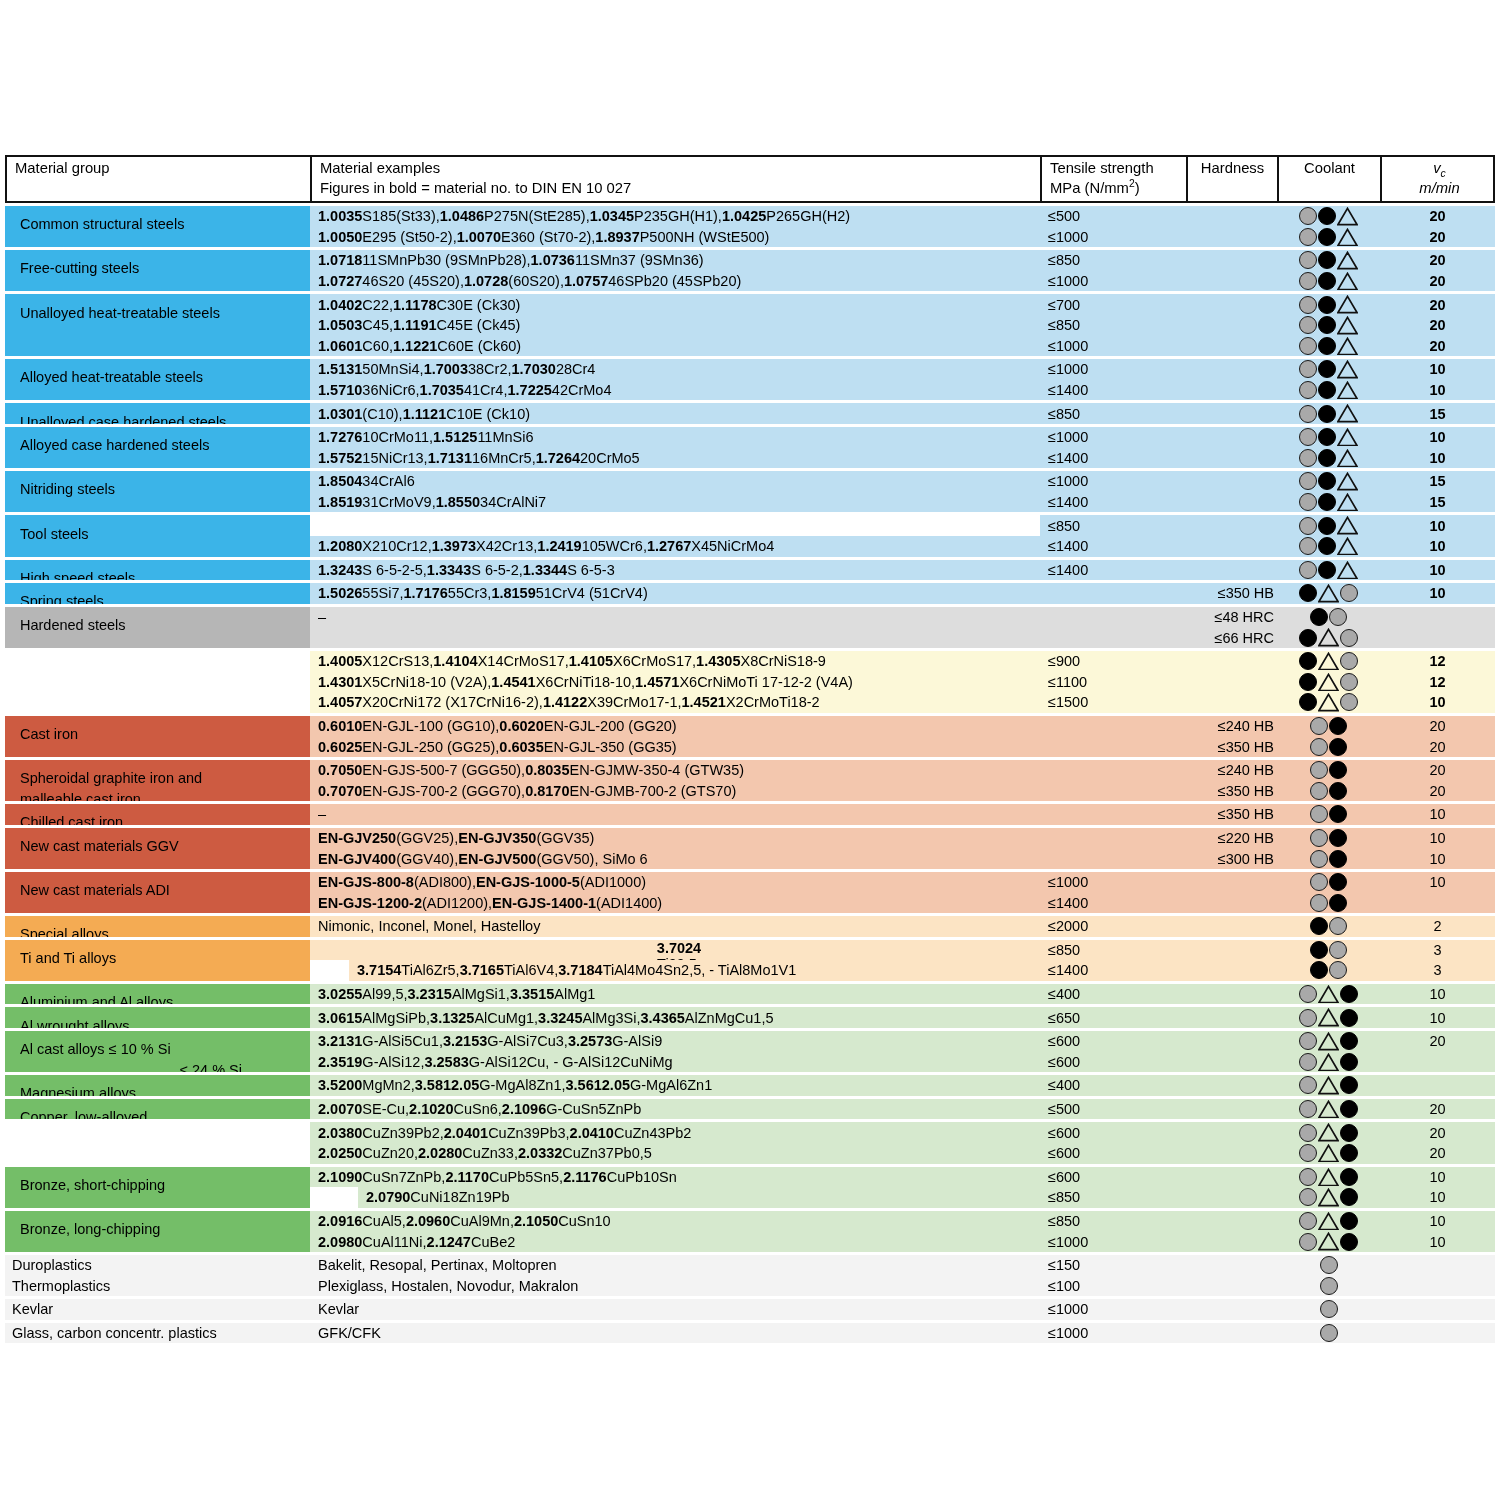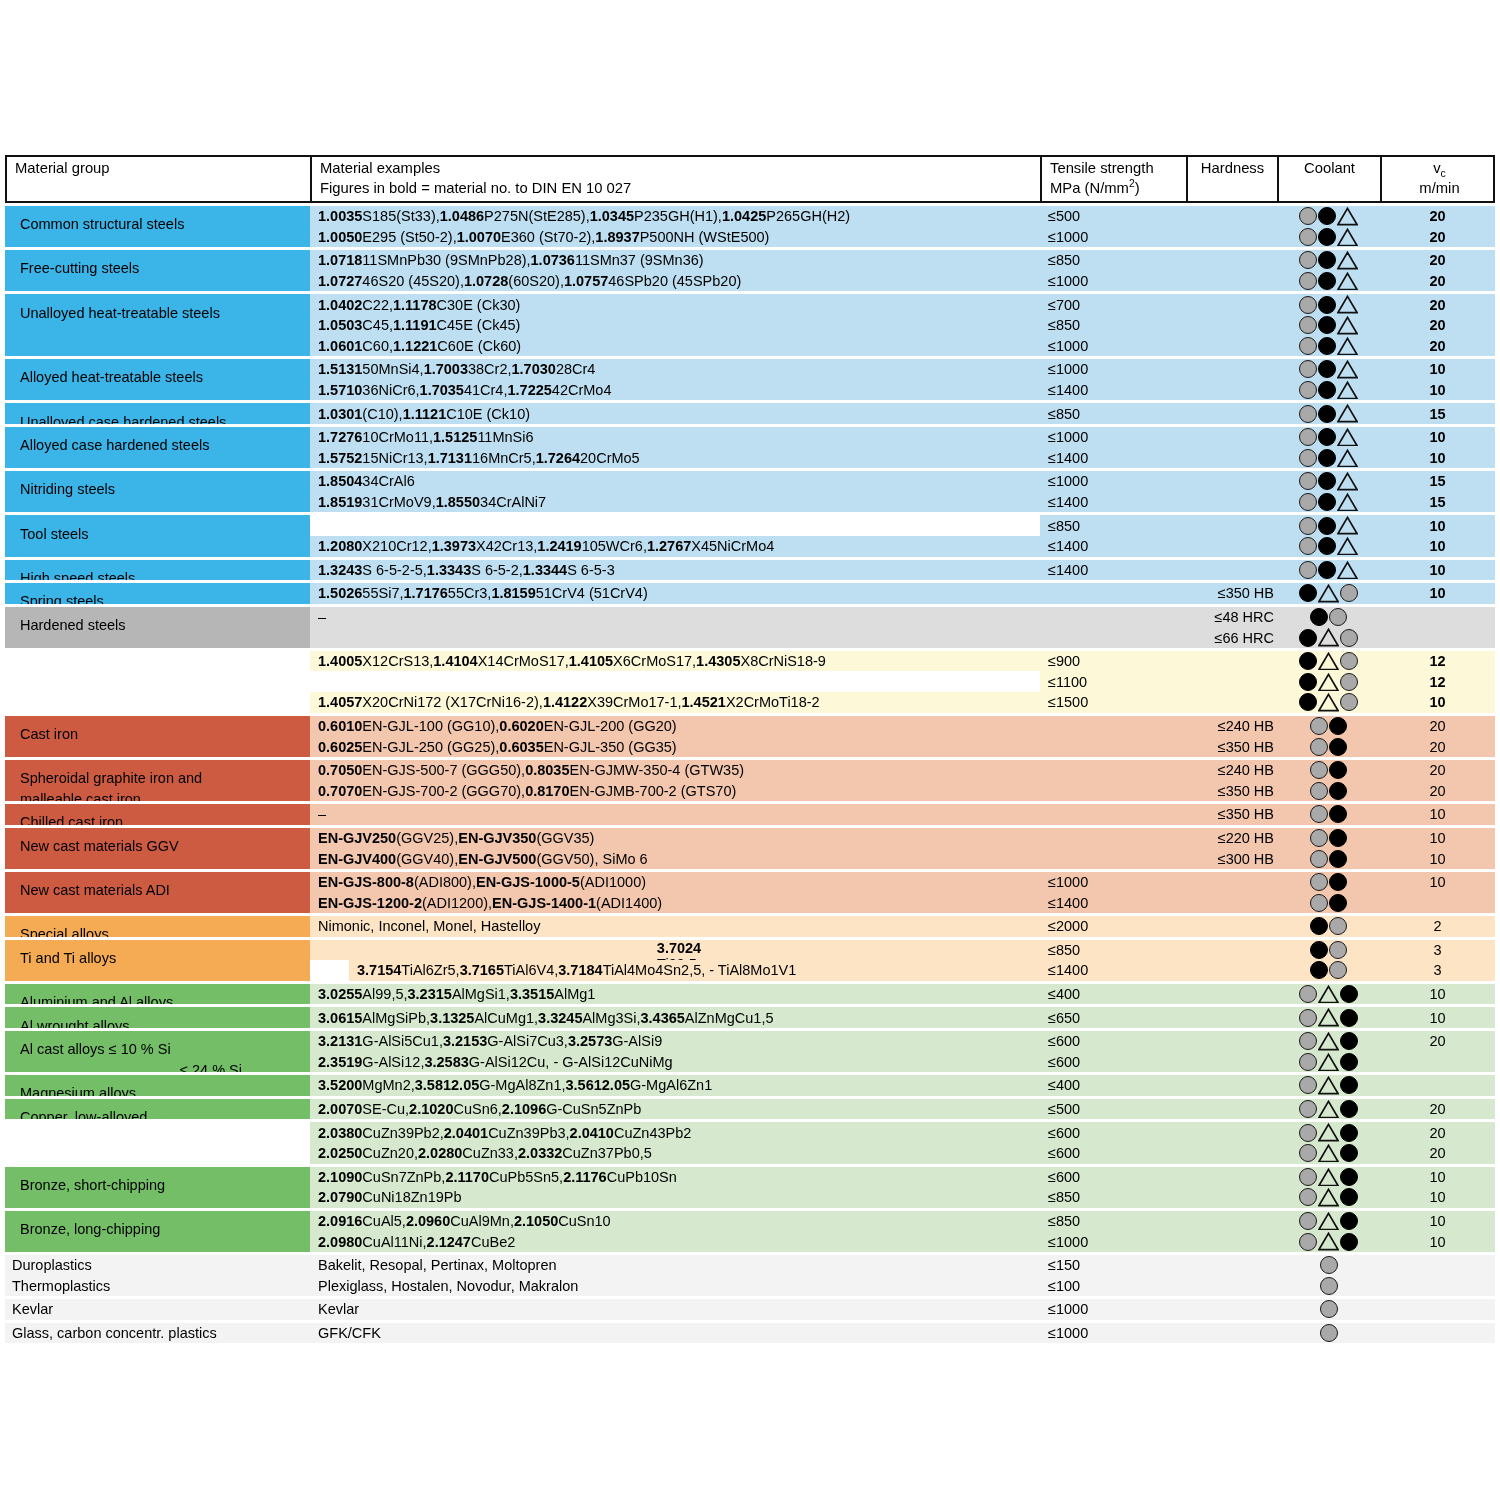--- a/index.html
+++ b/index.html
@@ -2,21 +2,21 @@
 <html><head>
 <meta charset="utf-8">
 <style>
   html,body{margin:0;padding:0;background:#fff;}
   body{width:1500px;height:1500px;font-family:"Liberation Sans","DejaVu Sans",sans-serif;color:#000;}
   .page{padding:155px 5px 0 5px;}
   .tbl{width:1490px;}
   
   .thead{display:grid;grid-template-columns:305px 730px 146px 91px 103px 115px;border:2px solid #111;box-sizing:border-box;margin-bottom:3px;background:#fff;}
   .th{border-right:2px solid #111;padding:2px 8px 3px 8px;font-size:14.8px;line-height:19.5px;min-height:41px;box-sizing:border-box;white-space:nowrap;overflow:hidden;}
-  .th:last-child{border-right:none;}
+  .th:last-child{border-right:none;font-style:italic;}
   .th-center{text-align:center;padding-left:2px;padding-right:2px;}
   sup{font-size:70%;vertical-align:super;line-height:0;}
   sub{font-size:70%;vertical-align:sub;line-height:0;}
   
   .band{display:grid;grid-template-columns:305px 730px 146px 91px 103px 115px;grid-auto-rows:20.6px;margin-bottom:3px;}
   .cell{background:var(--body);display:flex;align-items:center;font-size:14.5px;overflow:hidden;white-space:nowrap;box-sizing:border-box;}
   .label-cell{background:var(--label);display:block;padding:8px;}
   .label-line{height:20.6px;display:flex;align-items:center;padding-left:7px;box-sizing:border-box;white-space:nowrap;overflow:hidden;}
   .row-label-cell{padding-left:7px;}
   .c-ex{padding-left:8px;}
@@ -451,20 +451,28 @@
           <div class="cell c-t" style="grid-area: 1 / 3;">≤900</div>
           <div class="cell c-h" style="grid-area: 1 / 4;"></div>
           <div class="cell c-cool" style="grid-area: 1 / 5;">
             <span class="sym sym-black"></span>
             <svg width="21" height="18.5" viewBox="0 0 21 18.5" class="tri">
               <polygon points="10.5,1.4 20,17.6 1,17.6" fill="none" stroke="#111" stroke-width="1.7"></polygon>
             </svg>
             <span class="sym sym-gray"></span>
           </div>
           <div class="cell c-vc" style="grid-area: 1 / 6; font-weight: 700;">12</div>
+          <div class="cell c-ex" style="grid-area: 2 / 2;">
+            <b>1.4301</b>
+            <span> X5CrNi18-10 (V2A), </span>
+            <b>1.4541</b>
+            <span> X6CrNiTi18-10, </span>
+            <b>1.4571</b>
+            <span> X6CrNiMoTi 17-12-2 (V4A)</span>
+          </div>
           <div class="cell c-t" style="grid-area: 2 / 3;">≤1100</div>
           <div class="cell c-h" style="grid-area: 2 / 4;"></div>
           <div class="cell c-cool" style="grid-area: 2 / 5;">
             <span class="sym sym-black"></span>
             <svg width="21" height="18.5" viewBox="0 0 21 18.5" class="tri">
               <polygon points="10.5,1.4 20,17.6 1,17.6" fill="none" stroke="#111" stroke-width="1.7"></polygon>
             </svg>
             <span class="sym sym-gray"></span>
           </div>
           <div class="cell c-vc" style="grid-area: 2 / 6; font-weight: 700;">12</div>
@@ -864,21 +872,21 @@
           <div class="cell c-t" style="grid-area: 1 / 3;">≤600</div>
           <div class="cell c-h" style="grid-area: 1 / 4;"></div>
           <div class="cell c-cool" style="grid-area: 1 / 5;">
             <span class="sym sym-gray"></span>
             <svg width="21" height="18.5" viewBox="0 0 21 18.5" class="tri">
               <polygon points="10.5,1.4 20,17.6 1,17.6" fill="none" stroke="#111" stroke-width="1.7"></polygon>
             </svg>
             <span class="sym sym-black"></span>
           </div>
           <div class="cell c-vc" style="grid-area: 1 / 6;">10</div>
-          <div class="cell c-ex" style="grid-area: 2 / 2;">
+          <div class="cell c-ex" style="grid-area: 2 / 2; margin-left: 48px;">
             <b>2.0790</b>
             <span> CuNi18Zn19Pb</span>
           </div>
           <div class="cell c-t" style="grid-area: 2 / 3;">≤850</div>
           <div class="cell c-h" style="grid-area: 2 / 4;"></div>
           <div class="cell c-cool" style="grid-area: 2 / 5;">
             <span class="sym sym-gray"></span>
             <svg width="21" height="18.5" viewBox="0 0 21 18.5" class="tri">
               <polygon points="10.5,1.4 20,17.6 1,17.6" fill="none" stroke="#111" stroke-width="1.7"></polygon>
             </svg>

